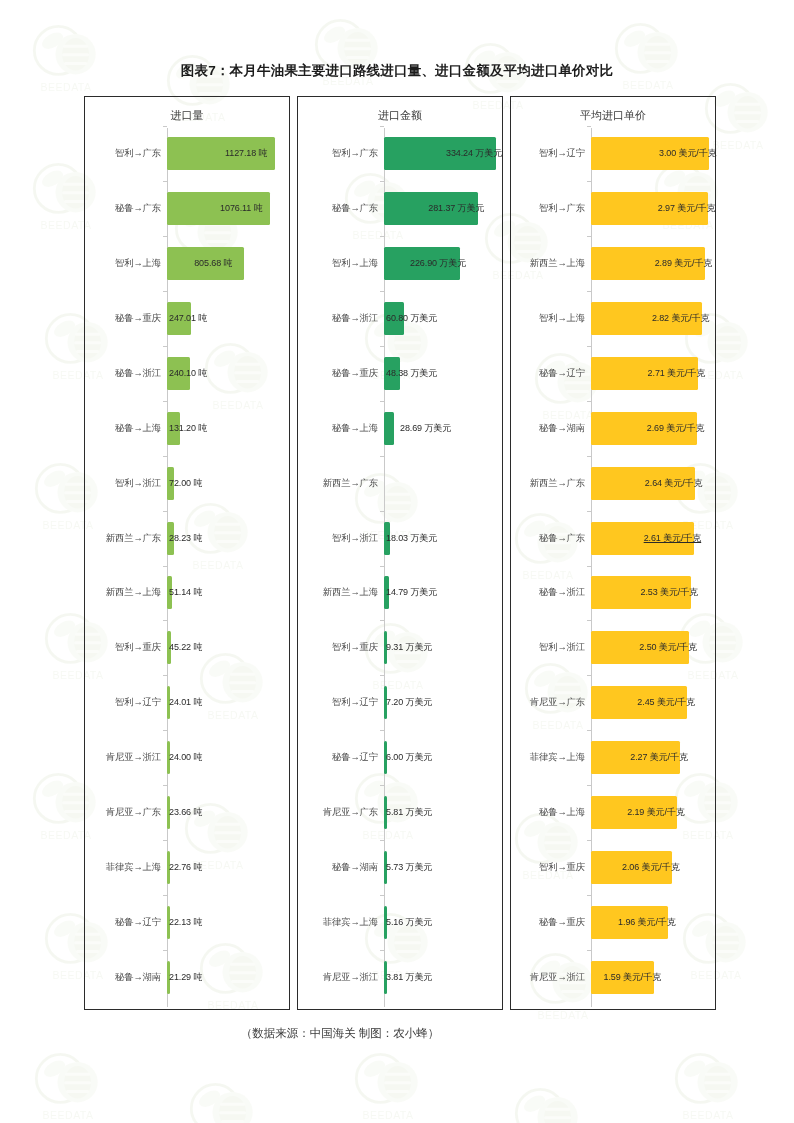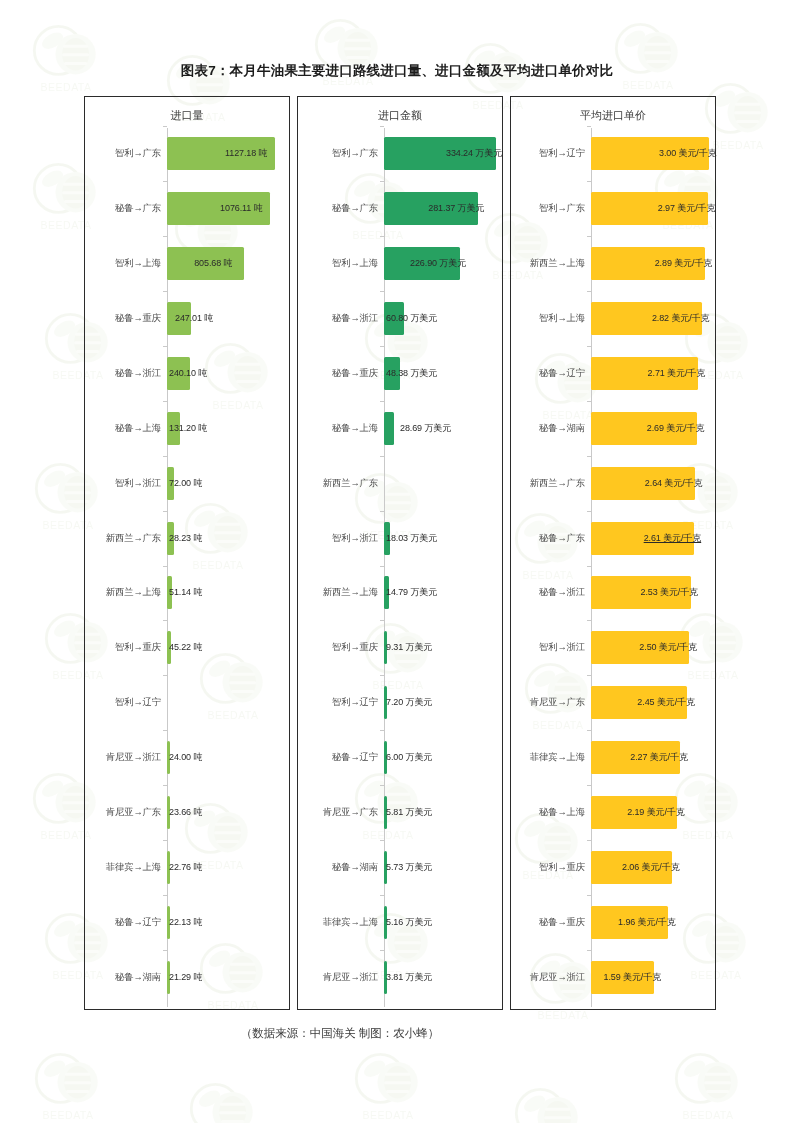--- a/index.html
+++ b/index.html
@@ -689,21 +689,21 @@
             <div class="bar-wrap">
               <div class="bar" style="background: rgb(141, 193, 82); width: 77.1957px;"></div>
               <div class="bar-value" style="left: 27.1957px;">805.68 吨</div>
             </div>
           </div>
           <div class="row">
             <div class="row-label">秘鲁→重庆</div>
             <div class="tick" style="left: 78px; background: rgb(201, 201, 201);"></div>
             <div class="bar-wrap">
               <div class="bar" style="background: rgb(141, 193, 82); width: 23.6671px;"></div>
-              <div class="bar-value" style="left: 2px; margin-left: 6px;">247.01 吨</div>
+              <div class="bar-value" style="left: 2px;">247.01 吨</div>
             </div>
           </div>
           <div class="row">
             <div class="row-label">秘鲁→浙江</div>
             <div class="tick" style="left: 78px; background: rgb(201, 201, 201);"></div>
             <div class="bar-wrap">
               <div class="bar" style="background: rgb(141, 193, 82); width: 23.005px;"></div>
               <div class="bar-value" style="left: 2px;">240.10 吨</div>
             </div>
           </div>
@@ -743,20 +743,24 @@
             <div class="row-label">智利→重庆</div>
             <div class="tick" style="left: 78px; background: rgb(201, 201, 201);"></div>
             <div class="bar-wrap">
               <div class="bar" style="background: rgb(141, 193, 82); width: 4.33272px;"></div>
               <div class="bar-value" style="left: 2px;">45.22 吨</div>
             </div>
           </div>
           <div class="row">
             <div class="row-label">智利→辽宁</div>
             <div class="tick" style="left: 78px; background: rgb(201, 201, 201);"></div>
+            <div class="bar-wrap">
+              <div class="bar" style="background: rgb(141, 193, 82); width: 3px;"></div>
+              <div class="bar-value" style="left: 2px;">24.01 吨</div>
+            </div>
           </div>
           <div class="row">
             <div class="row-label">肯尼亚→浙江</div>
             <div class="tick" style="left: 78px; background: rgb(201, 201, 201);"></div>
             <div class="bar-wrap">
               <div class="bar" style="background: rgb(141, 193, 82); width: 3px;"></div>
               <div class="bar-value" style="left: 2px;">24.00 吨</div>
             </div>
           </div>
           <div class="row">

